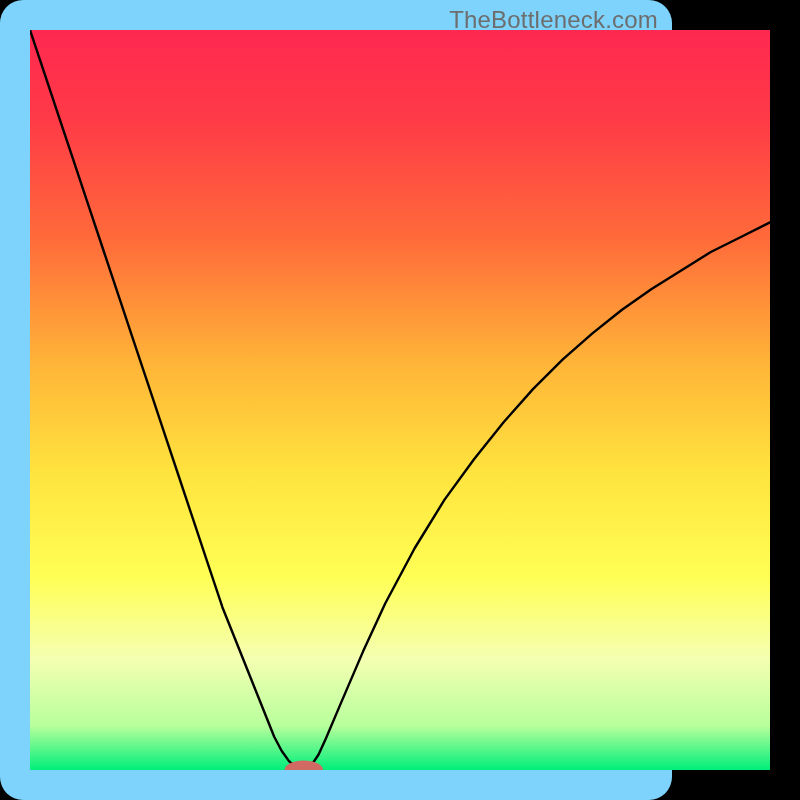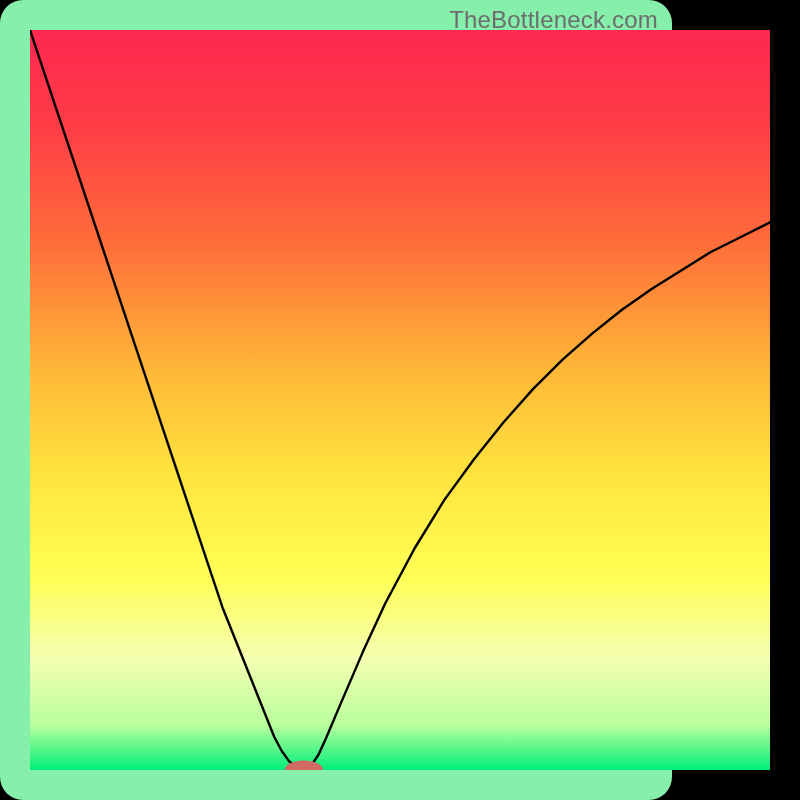--- a/index.html
+++ b/index.html
@@ -8,21 +8,21 @@
     width: 800px;
     height: 800px;
     overflow: hidden;
     background: #000;
     font-family: Arial, Helvetica, sans-serif;
   }
   .frame {
     position: relative;
     width: 672px;
     height: 800px;
-    background: #86efac;
+    background: #7dd3fc;
     border-radius: 23px;
   }
   .watermark {
     position: absolute;
     top: 6px;
     right: 14px;
     color: #6d6d6d;
     font-size: 24px;
     font-weight: 400;
     letter-spacing: 0.2px;

